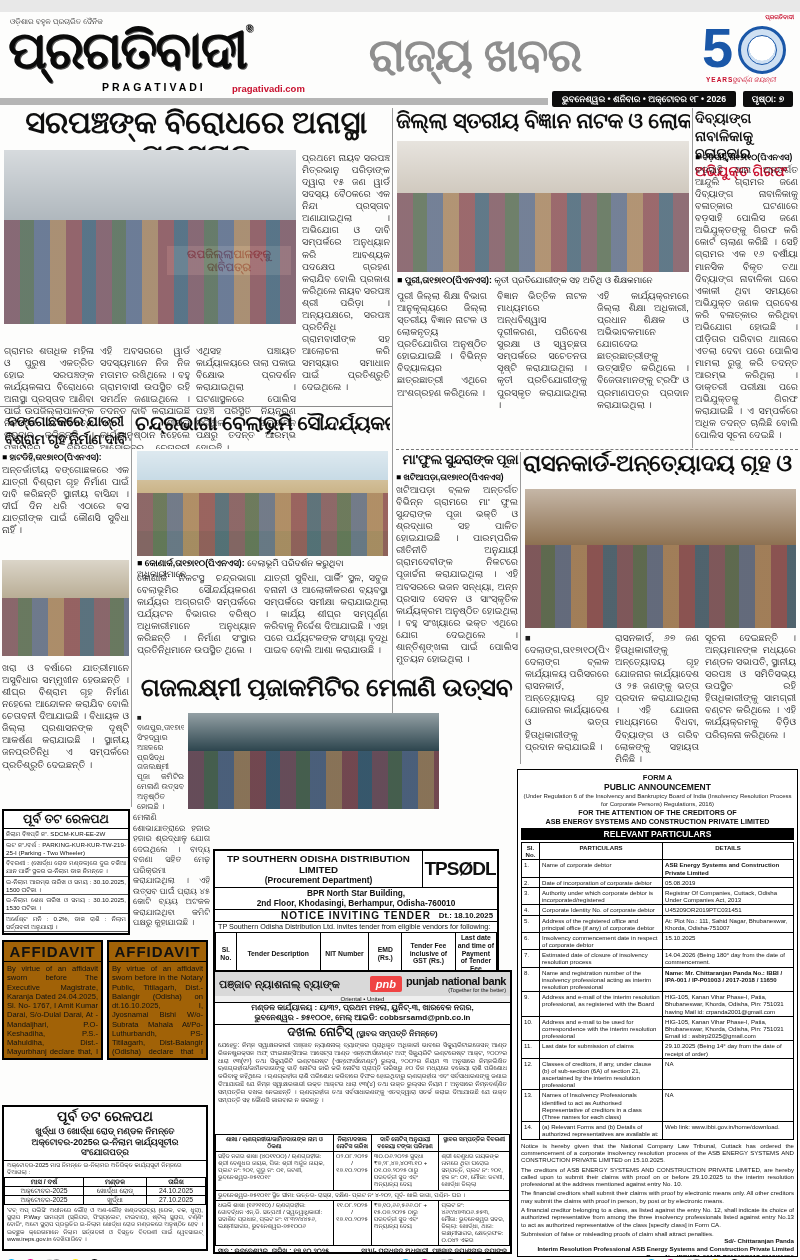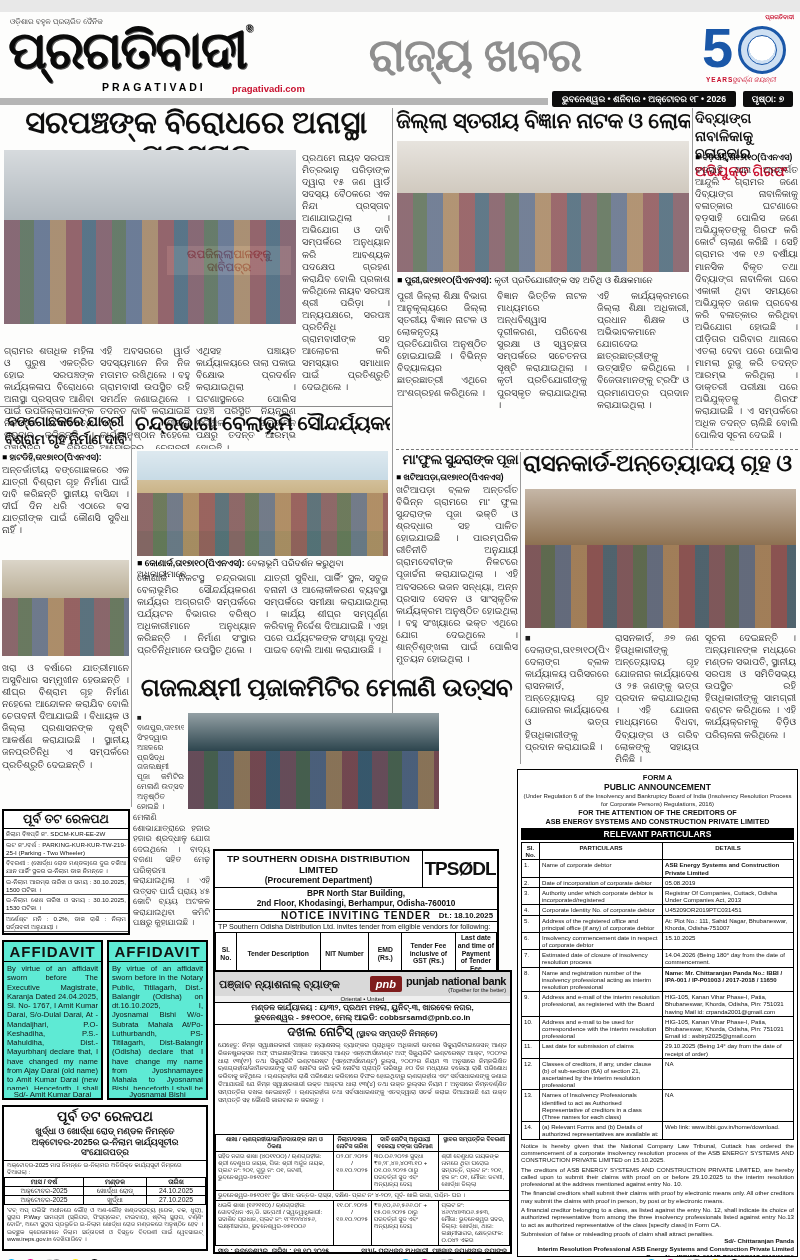--- a/index.html
+++ b/index.html
@@ -96,21 +96,21 @@
   #s8-cr{left:443px;top:701px;width:75px;height:96px;font-size:8.3px}
   #s8-cont{left:133px;top:800px;width:77px;height:125px;font-size:8.3px}
   
   .adbox{position:absolute;border:2px solid #000;background:#fff;box-sizing:border-box;overflow:hidden}
   .adtitle{font-weight:900;text-align:center}
   
   #ecr1{left:2px;top:797px;width:128px;height:126px;border-width:2px}
   #ecr1 .adtitle{font-size:12.5px;border-bottom:1px solid #000;padding:1px 0}
   .ecr-line{font-size:6.2px;line-height:1.25;padding:1px 2px;border-bottom:1px solid #555;text-align:justify}
   
-  .aff{position:absolute;border:2px solid #000;background:#5eead4;box-sizing:border-box;overflow:hidden;width:101px;height:160px}
+  .aff{position:absolute;border:2px solid #000;background:#a16207;box-sizing:border-box;overflow:hidden;width:101px;height:120px}
   #aff1{left:2px;top:928px}
   #aff2{left:107px;top:928px}
   .aff-title{font-size:15px;font-weight:900;text-align:center;letter-spacing:1px;border-bottom:1.5px solid #000;padding:1px 0}
   .aff-body{font-size:7.6px;line-height:1.22;text-align:justify;padding:2px 3px;overflow:hidden;height:124px}
   .aff-sign{font-size:7.8px;font-weight:normal;text-align:center;padding:0 3px}
   
   #ecr2{left:2px;top:1093px;width:206px;height:146px;border-width:2px}
   #ecr2 .adtitle{font-size:14px;padding:1px 0}
   #ecr2-sub{font-size:8.8px;font-weight:bold;text-align:center;line-height:1.2;padding:0 4px 2px;border-bottom:1px solid #000}
   #ecr2-note{font-size:6px;padding:1px 3px}
@@ -129,21 +129,21 @@
   #tp-notice-title{font-size:10px;font-weight:900;letter-spacing:1px}
   #tp-date{position:absolute;right:4px;top:1px;font-size:7.8px;font-weight:bold}
   #tp-intro{font-size:7.2px;padding:0 3px;border-top:1px solid #000}
   .tp-table{width:100%;border-collapse:collapse;font-size:6.8px;margin-top:1px}
   .tp-table th,.tp-table td{border:1px solid #000;padding:1px 2px;text-align:center;line-height:1.15}
   .tp-table th{font-weight:bold}
   
   #pnb{left:213px;top:958px;width:299px;height:284px}
   #pnb-band{display:flex;align-items:center;background:#d9d9d9;height:24px;padding:0 4px;gap:4px}
   #pnb-odia{font-size:11px;font-weight:900;flex:1}
-  #pnb-logobox{background:#7f1d1d;color:#fff;font-weight:900;font-style:italic;font-size:11px;padding:2px 6px;border-radius:2px}
+  #pnb-logobox{background:#ef4444;color:#fff;font-weight:900;font-style:italic;font-size:11px;padding:2px 6px;border-radius:2px}
   #pnb-en{font-size:11px;font-weight:800;letter-spacing:-0.5px}
   #pnb-tag{font-size:5.5px;text-align:right}
   #pnb-legacy{font-size:6px;text-align:center;background:#efefef;border-bottom:1px solid #000}
   #pnb-office,#pnb-office2{font-size:8px;font-weight:bold;text-align:center}
   #pnb-title{font-size:12.5px;font-weight:900;text-align:center;border-top:1px solid #000;margin-top:1px}
   #pnb-title span{font-size:7.8px;font-weight:bold}
   #pnb-body{font-size:6.3px;line-height:1.24;text-align:justify;padding:1px 3px;height:92px;overflow:hidden}
   .pnb-table{width:100%;border-collapse:collapse;font-size:6px}
   .pnb-table th,.pnb-table td{border:1px solid #000;padding:1px 2px;vertical-align:top;text-align:left;line-height:1.18}
   .pnb-table th{font-weight:bold;text-align:center}

